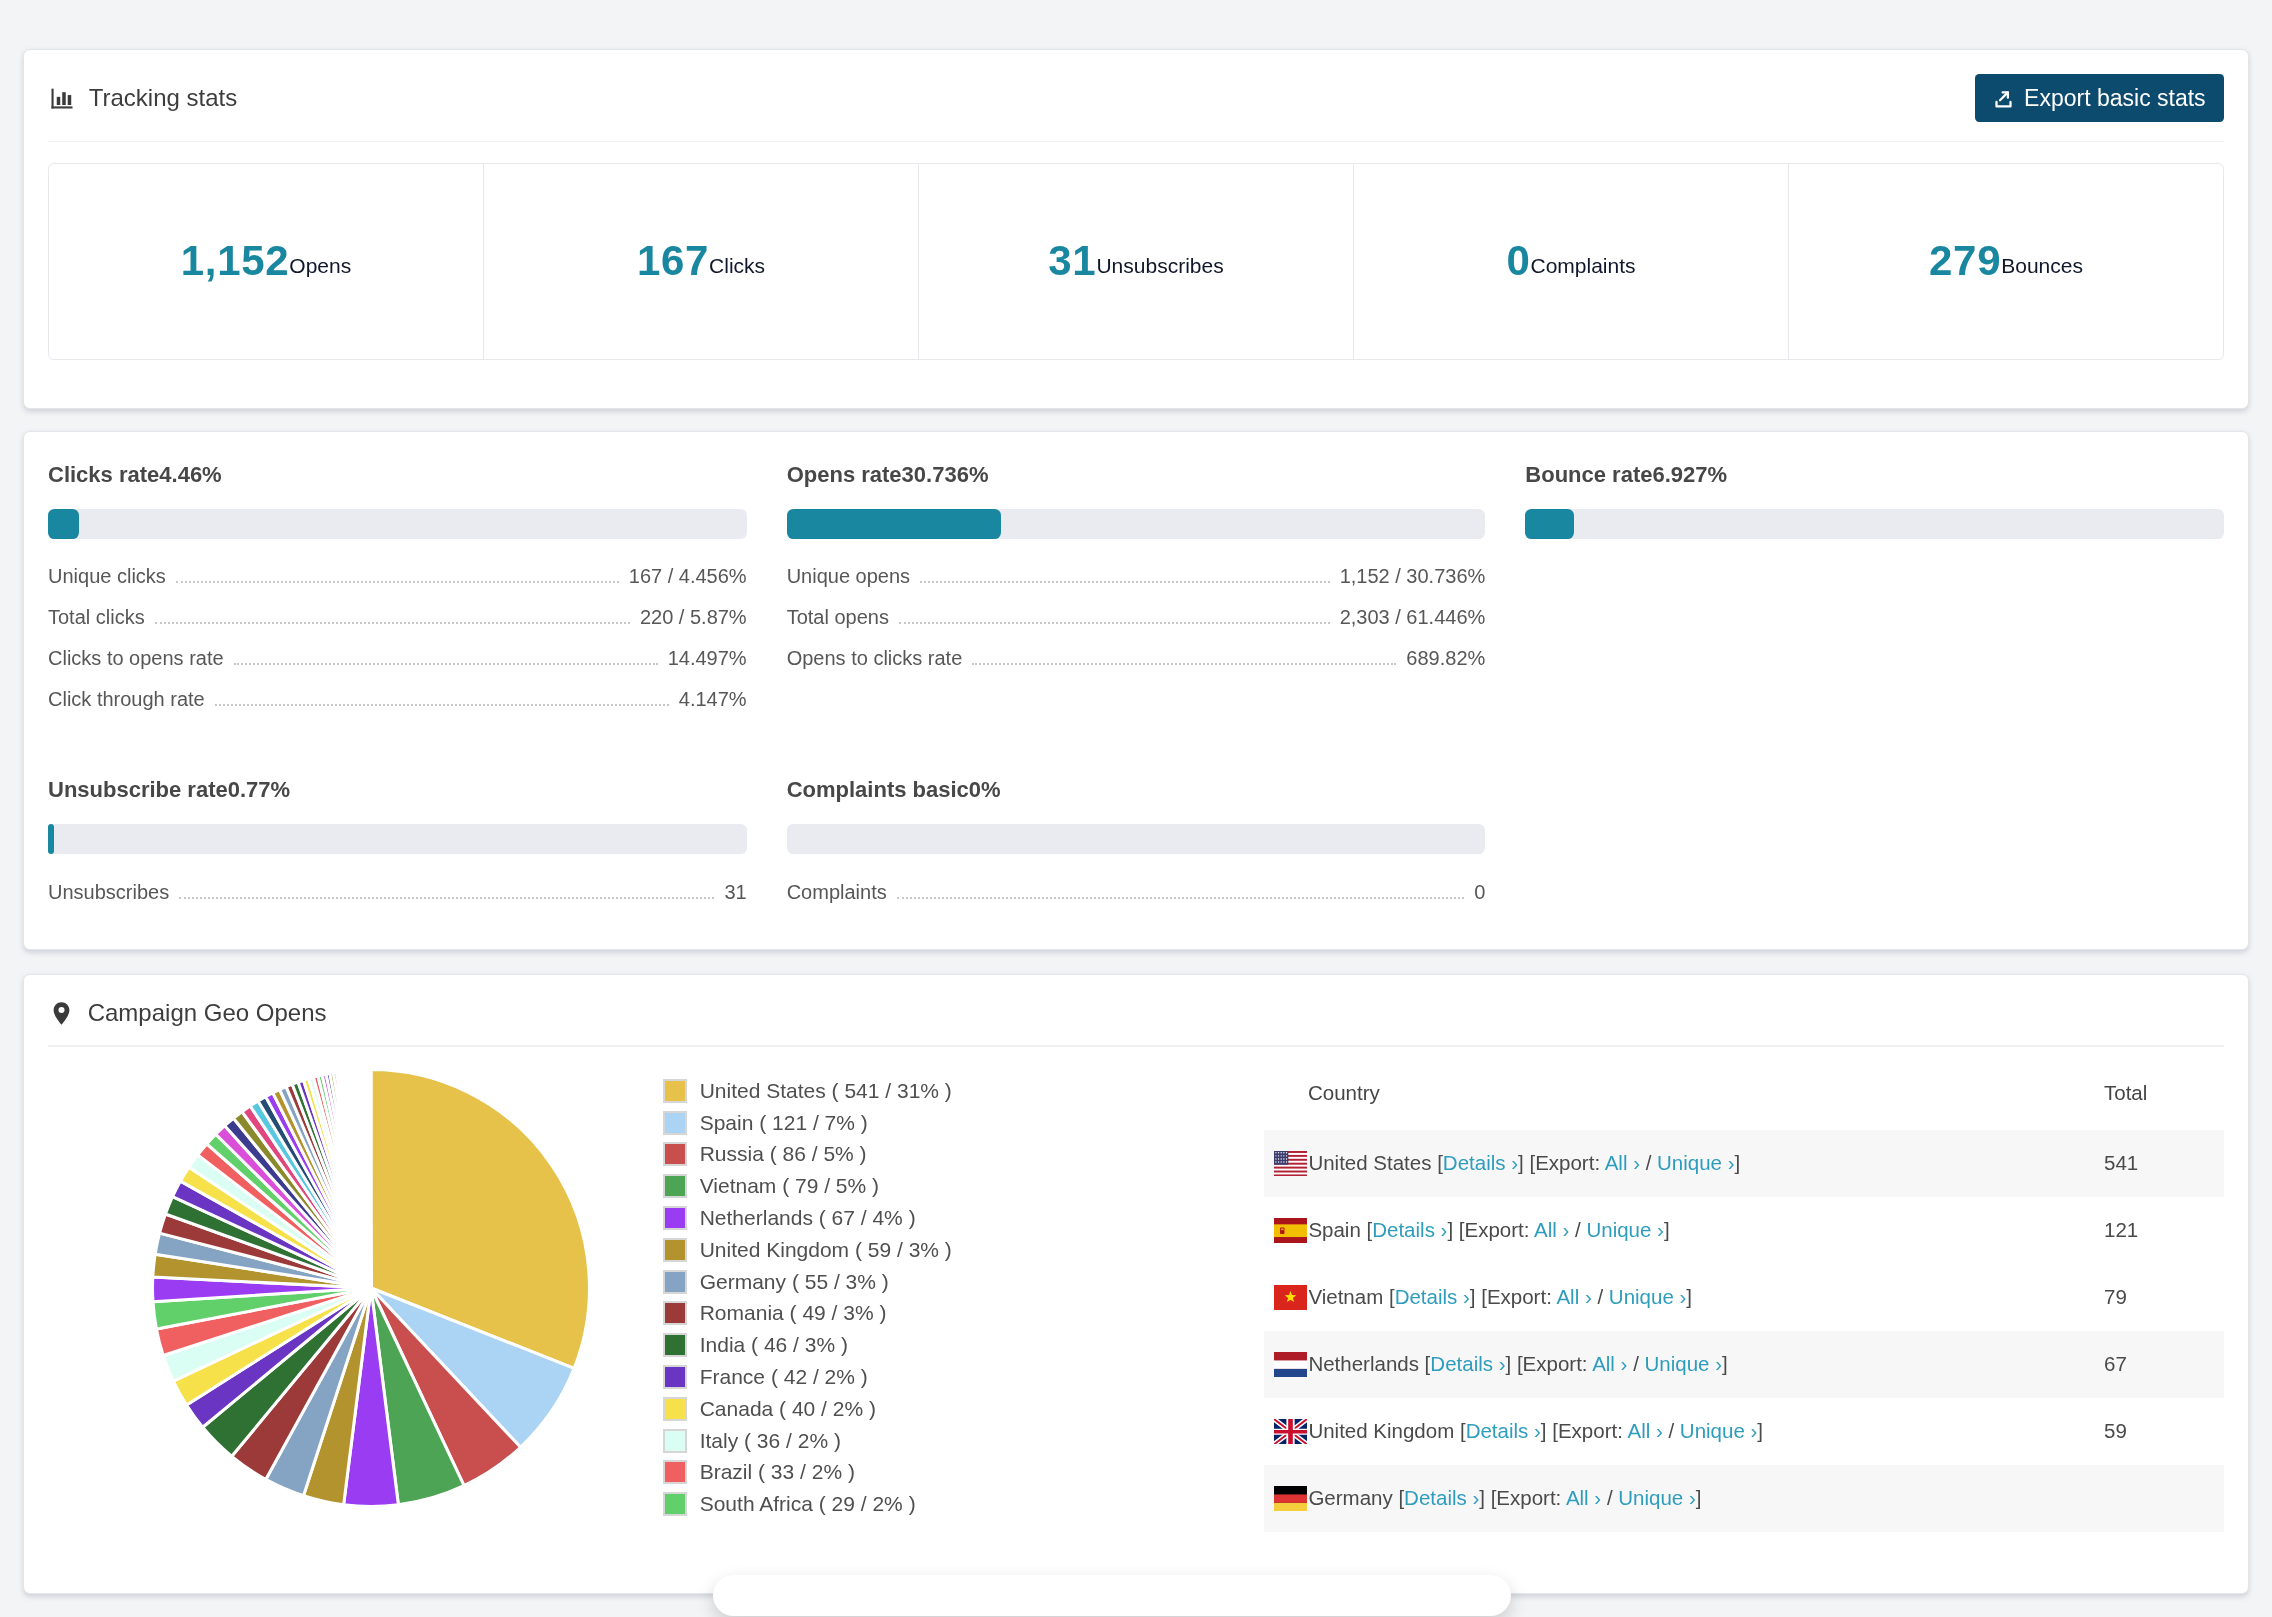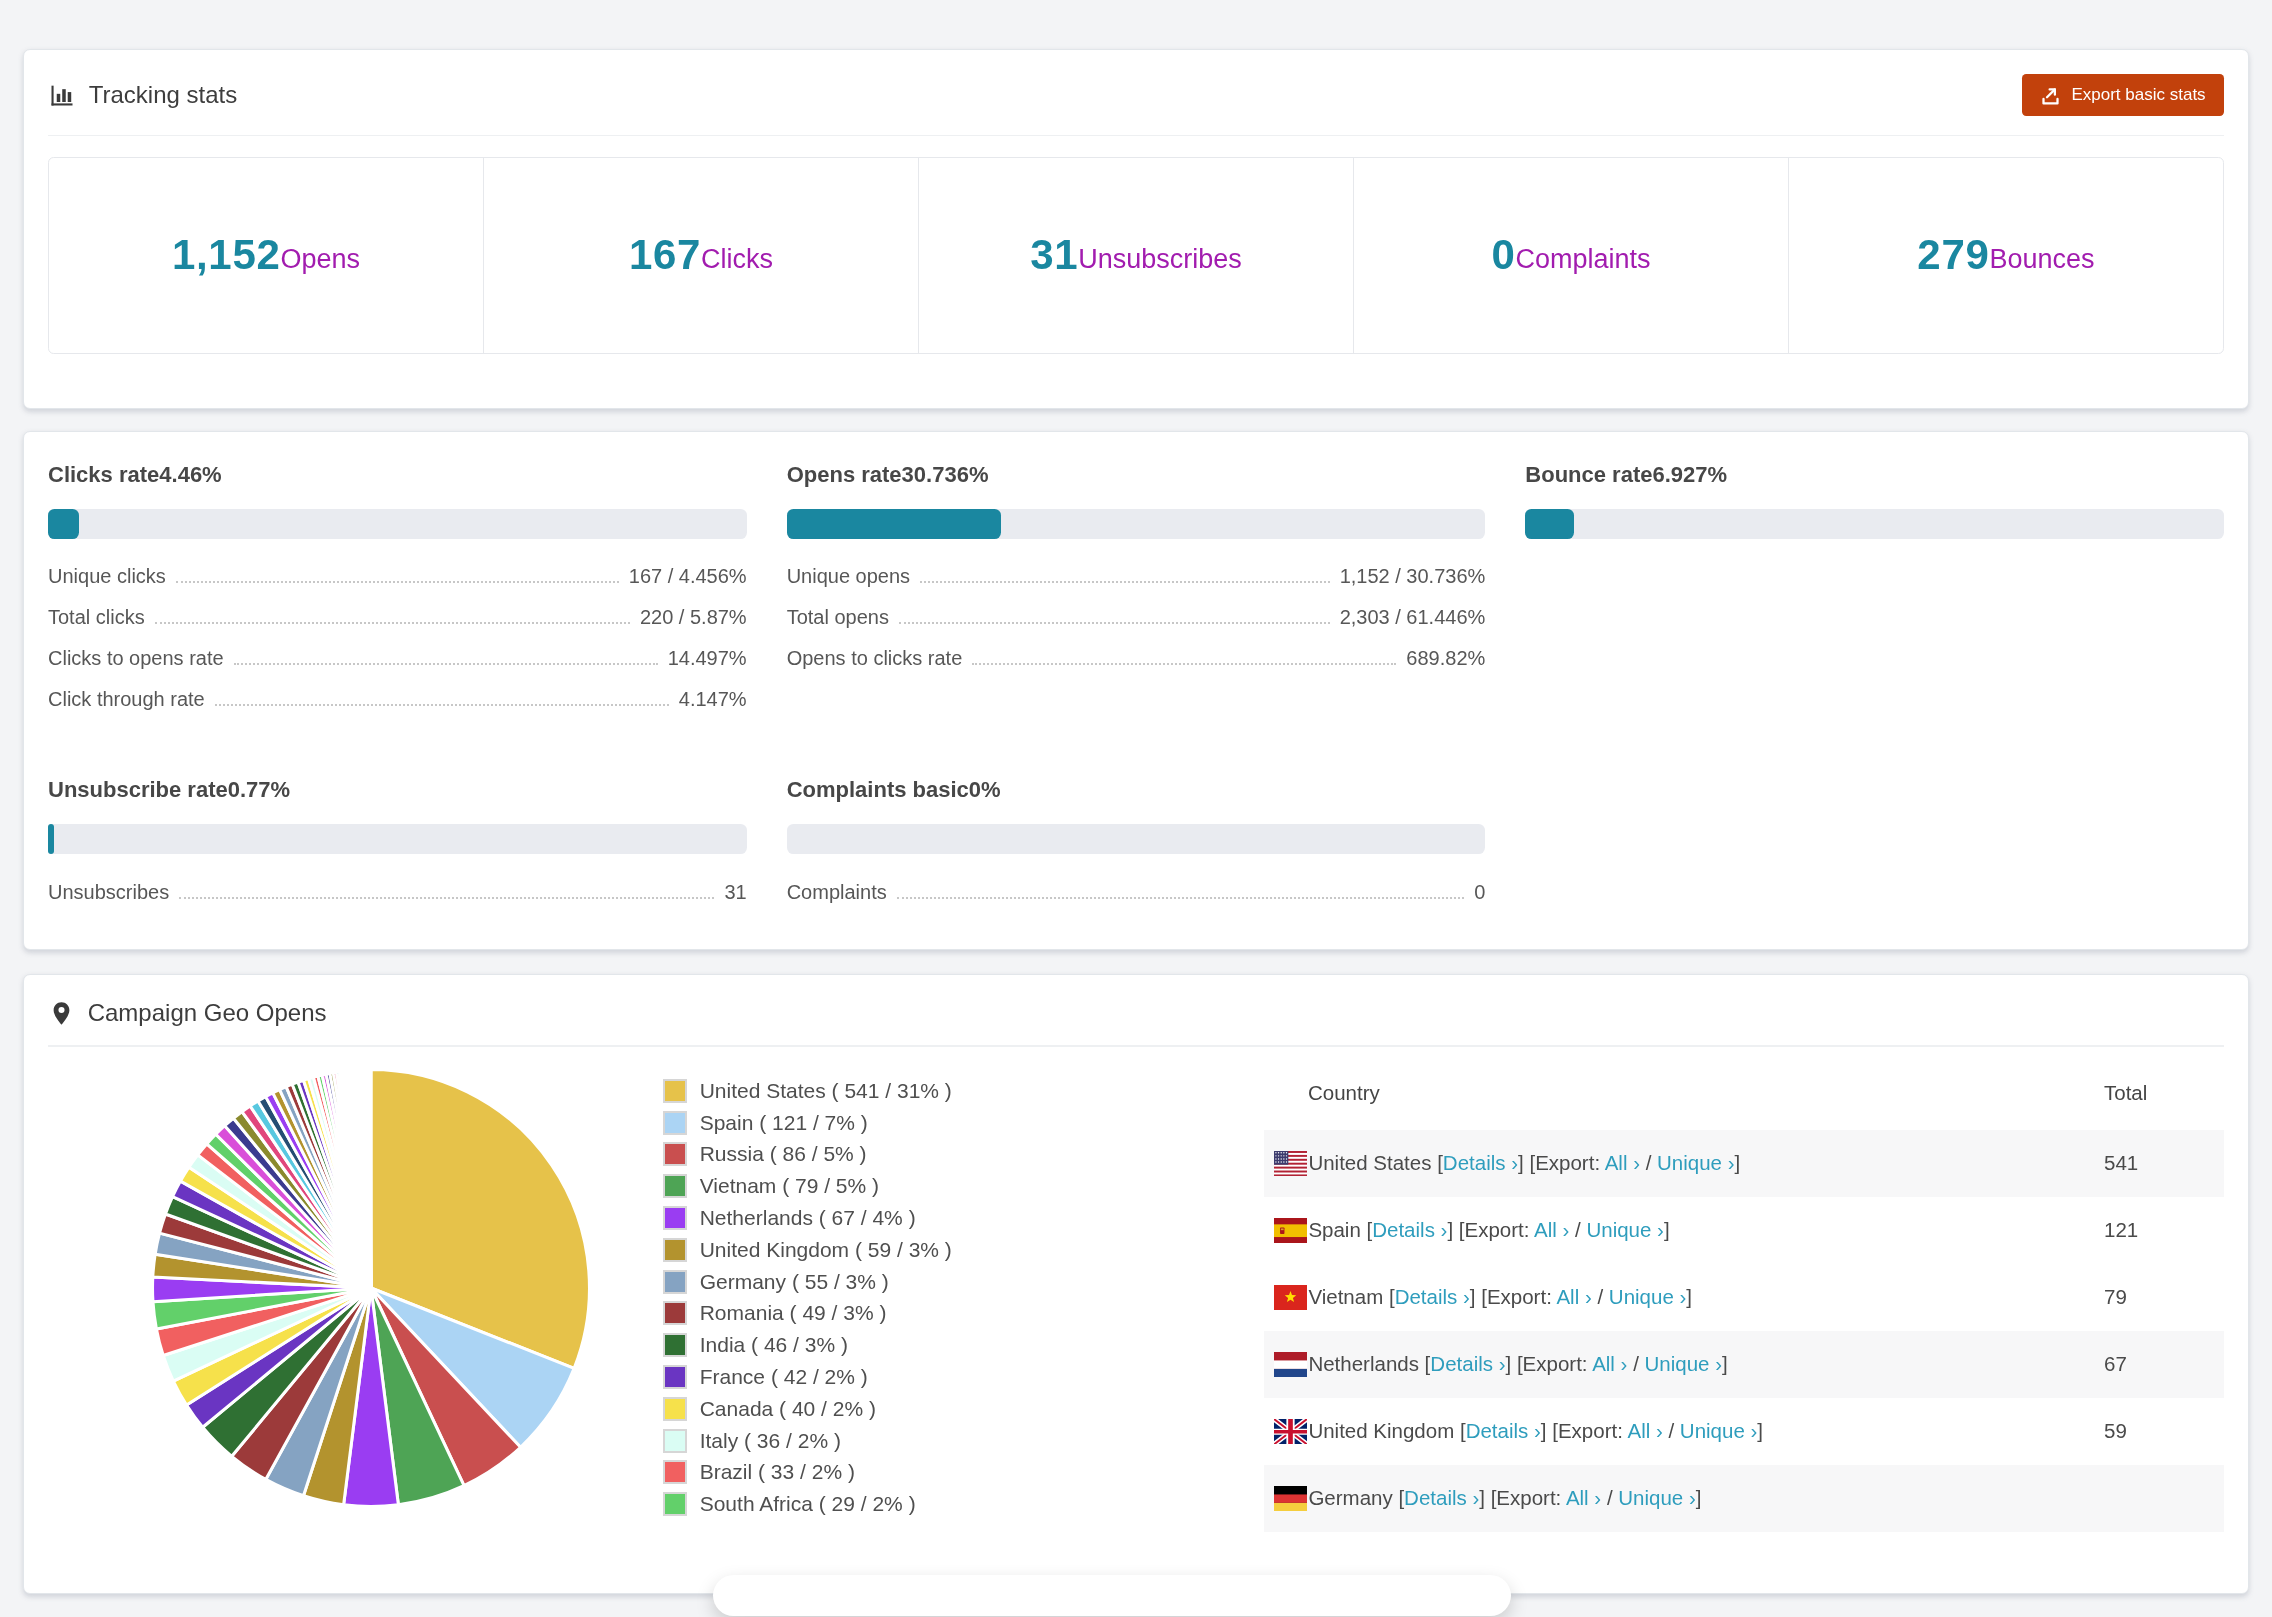--- a/index.html
+++ b/index.html
@@ -16,29 +16,29 @@
   #card-tracking{top:49px;height:360px}
   #card-rates{top:431px;height:519px}
   #card-geo{top:974px;height:620px;overflow:hidden}
 
   .card-head{display:flex;align-items:center;padding:24px 24px 18.4px 24px}
   .card-title{font-size:24px;color:#3d3d3d;font-weight:500;margin-left:12.7px}
   .head-divider{height:1.4px;background:#eef0f2;margin:0 24px}
 
   .export-btn{
     margin-left:auto;display:flex;align-items:center;gap:10px;
-    background:#c2410c;color:#fff;font-size:17px;font-family:inherit;
+    background:#0c4a6e;color:#fff;font-size:23px;font-family:inherit;
     padding:10.6px 18.4px;border:none;border-radius:4.2px;cursor:pointer;
   }
 
   .stats-row{display:flex;margin:21px 24px;border:0.7px solid #e6e8ec;border-radius:5.6px;height:195px;background:#fff}
   .stat-cell{flex:1;display:flex;flex-direction:row;justify-content:center;align-items:center;border-right:0.7px solid #e6e8ec}
   .stat-cell:last-child{border-right:none}
   .stat-value{font-size:42px;font-weight:bold;color:#1a87a0;letter-spacing:0.7px}
-  .stat-label{font-size:27px;color:#a21caf;margin-top:8.5px}
+  .stat-label{font-size:21px;color:#0f172a;margin-top:8.5px}
 
   #rates-grid{display:grid;grid-template-columns:1fr 1fr 1fr;column-gap:40px;row-gap:49px;padding:30px 24px 0 24px}
   .rate-head{display:flex;justify-content:flex-start;font-size:22px;font-weight:bold;color:#474747}
   .bar-track{height:30px;background:#e9ebf0;border-radius:6.4px;margin-top:21px}
   .bar-fill{height:100%;background:#1a87a0;border-radius:6.4px}
   .rate-rows{margin-top:25.4px}
   .rate-row{display:flex;align-items:flex-end;font-size:20px;color:#575757;height:24px;margin-bottom:17px}
   .rate-row .lbl{white-space:nowrap}
   .rate-row .leader{flex:1;border-bottom:2.1px dotted #c7c7c7;margin:0 10px 5px 10px}
   .rate-row .val{white-space:nowrap}

